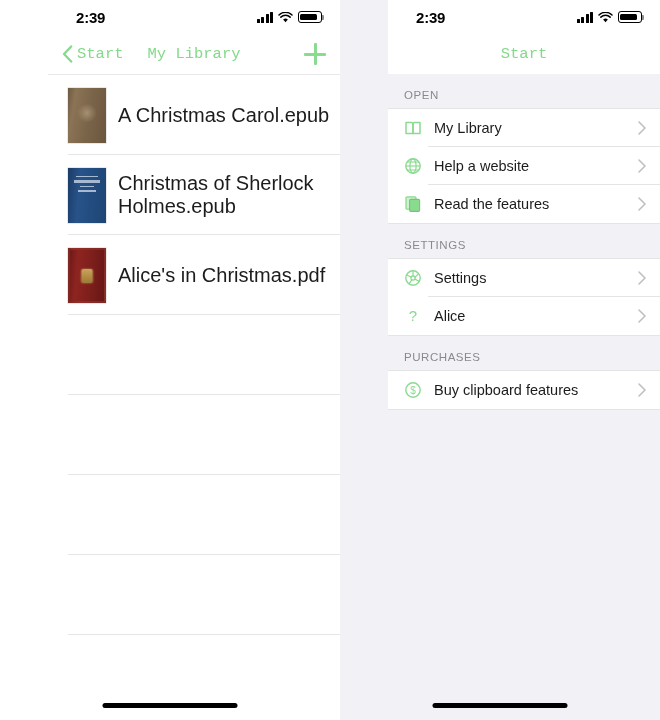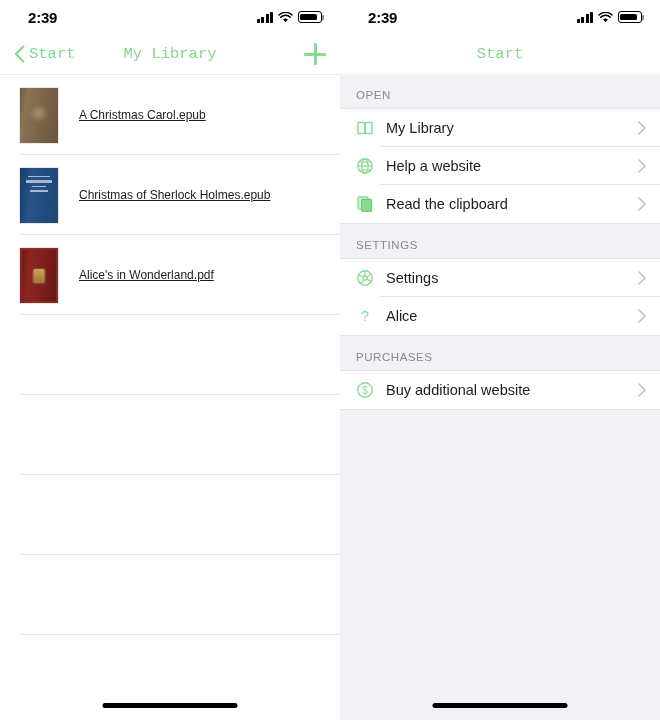--- a/index.html
+++ b/index.html
@@ -5,21 +5,21 @@
   * { margin:0; padding:0; box-sizing:border-box; }
   html,body {
     width:660px; height:720px;
     font-family:"Liberation Sans", sans-serif;
     background:#ffffff;
     overflow:hidden;
   }
   .screens { display:flex; width:660px; height:720px; }
 
   
-  .panel { position:relative; height:720px; overflow:hidden; }
+  .panel { position:relative; height:720px; overflow:hidden;padding-left:48px; }
   .panel-left  { width:340px; background:#ffffff; }
   .panel-right { width:320px; background:#f2f1f6; }
 
   
   .statusbar {
     height:34px; display:flex; align-items:center;
     justify-content:space-between;
     padding:0 18px 0 28px;
   }
   .clock { font-size:15px; font-weight:bold; color:#000; letter-spacing:-0.2px; }
@@ -91,21 +91,21 @@
     background:linear-gradient(95deg,#6e1a18 0%,#8e2420 22%,#7d1f1c 60%,#661715 100%);
     border:2px solid rgba(150,60,50,.45);
   }
   .cover-red::before{
     content:""; position:absolute; left:50%; top:52%; transform:translate(-50%,-50%);
     width:11px; height:14px; border-radius:2px;
     background:linear-gradient(#c9a45a,#9d7a35);
     box-shadow:0 0 2px rgba(210,175,110,.8);
   }
   .doc-icon { width:38px; height:50px; flex:none; }
-  .lib-label { margin-left:21px; font-size:12px; color:#1c1c1e;text-decoration:underline; }
+  .lib-label { margin-left:12px; font-size:20px; color:#1c1c1e; }
 
   
   .group-head {
     height:34px; display:flex; align-items:flex-end;
     padding:0 0 7px 16px; font-size:11.5px; letter-spacing:.55px;
     color:#8a8a8e; background:#f2f1f6;
   }
   .group { background:#ffffff; border-top:1px solid #e4e4e6;
            border-bottom:1px solid #e4e4e6; }
   .menu-row {
@@ -183,21 +183,21 @@
               <i></i>
               <i></i>
               <i></i>
             </div>
         </div>
         <div class="lib-label">Christmas of Sherlock Holmes.epub</div>
       </div>
 
       <div class="lib-row">
         <div class="cover cover-red"></div>
-        <div class="lib-label">Alice's in Wonderland.pdf</div>
+        <div class="lib-label">Alice's in Christmas.pdf</div>
       </div>
 
 
       <div class="lib-row"></div>
       <div class="lib-row"></div>
       <div class="lib-row"></div>
       <div class="lib-row"></div>
     </div>
 
     <div class="home-ind"></div>
@@ -261,21 +261,21 @@
         </svg>
       </div>
 
       <div class="menu-row">
         <span class="menu-icon">
           <svg viewBox="0 0 18 18" width="18" height="18">
             <rect x="2" y="1.8" width="10" height="12.4" rx="1.2" fill="#cdf0cf" stroke="#8ada90" stroke-width="1.3"></rect>
             <rect x="5.6" y="4.4" width="10" height="12" rx="1.2" fill="#8ada90" stroke="#6fc877" stroke-width="1.1"></rect>
           </svg>
         </span>
-        <span class="menu-label">Read the clipboard</span>
+        <span class="menu-label">Read the features</span>
         <svg class="chev-right" viewBox="0 0 8 14">
           <path d="M1 1 l6 6 l-6 6" stroke="#bdbdc2" stroke-width="1.5" fill="none" stroke-linecap="round" stroke-linejoin="round"></path>
         </svg>
       </div>
     </div>
 
     <div class="group-head">SETTINGS</div>
     <div class="group">
 
       <div class="menu-row">
@@ -313,21 +313,21 @@
 
     <div class="group-head">PURCHASES</div>
     <div class="group">
       <div class="menu-row">
         <span class="menu-icon">
           <svg viewBox="0 0 18 18" width="18" height="18">
             <circle cx="9" cy="9" r="7.2" fill="none" stroke="#8ada90" stroke-width="1.4"></circle>
             <text x="9" y="13" text-anchor="middle" font-family="Liberation Sans, sans-serif" font-size="10" fill="#8ada90">$</text>
           </svg>
         </span>
-        <span class="menu-label">Buy additional website</span>
+        <span class="menu-label">Buy clipboard features</span>
         <svg class="chev-right" viewBox="0 0 8 14">
           <path d="M1 1 l6 6 l-6 6" stroke="#bdbdc2" stroke-width="1.5" fill="none" stroke-linecap="round" stroke-linejoin="round"></path>
         </svg>
       </div>
     </div>
 
     <div class="spacer-fill" style="height:260px;"></div>
 
     <div class="home-ind"></div>
   </div>

